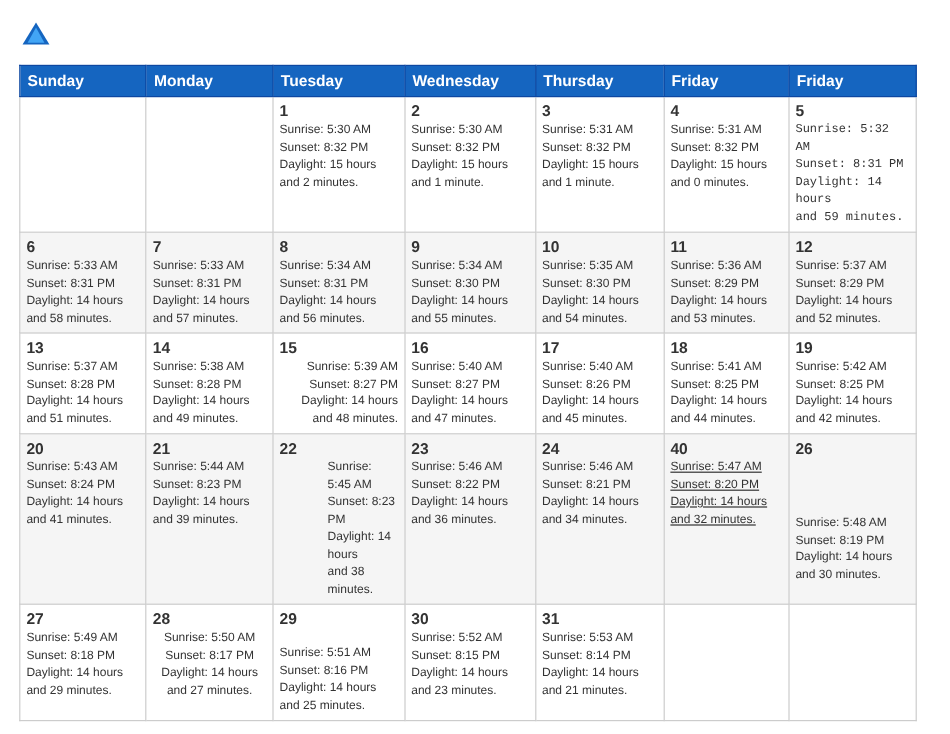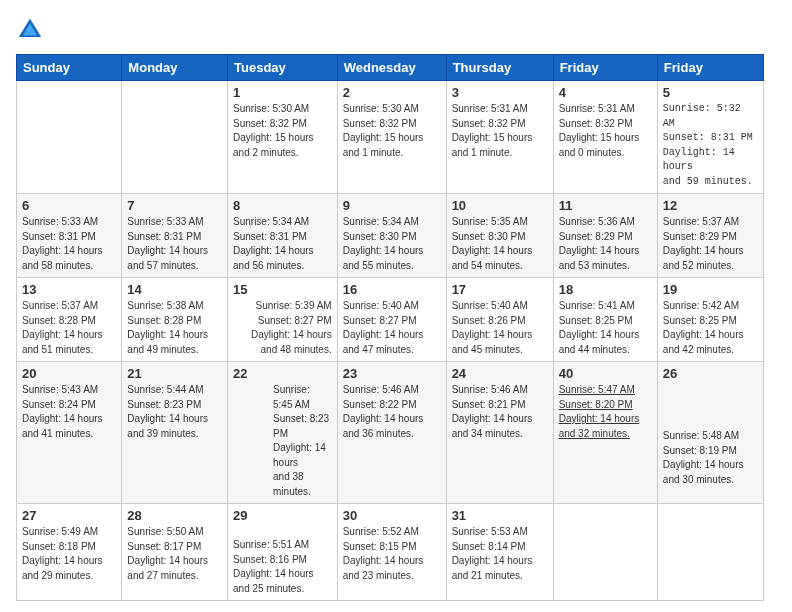--- a/index.html
+++ b/index.html
@@ -329,21 +329,21 @@
         <tr>
           <td>
             <span class="day-number">27</span>
             <div class="day-info" style="white-space: pre-line;">Sunrise: 5:49 AM
 Sunset: 8:18 PM
 Daylight: 14 hours
 and 29 minutes.</div>
           </td>
           <td>
             <span class="day-number">28</span>
-            <div class="day-info" style="white-space: pre-line;">Sunrise: 5:50 AM
+            <div class="day-info" style="white-space: pre-line; text-align: center;">Sunrise: 5:50 AM
 Sunset: 8:17 PM
 Daylight: 14 hours
 and 27 minutes.</div>
           </td>
           <td>
             <span class="day-number">29</span>
             <div class="day-info" style="white-space: pre-line; margin-top: 15px;">Sunrise: 5:51 AM
 Sunset: 8:16 PM
 Daylight: 14 hours
 and 25 minutes.</div>

